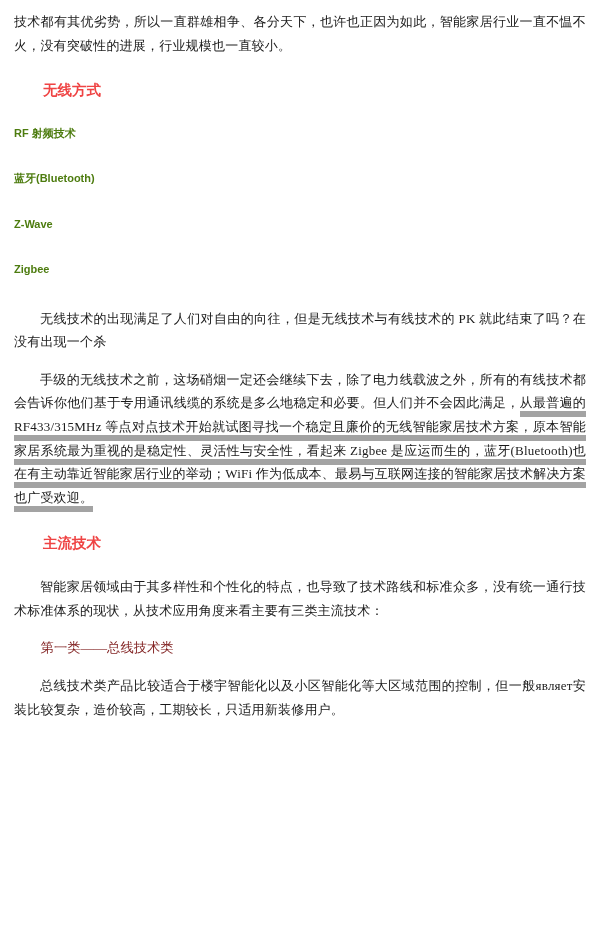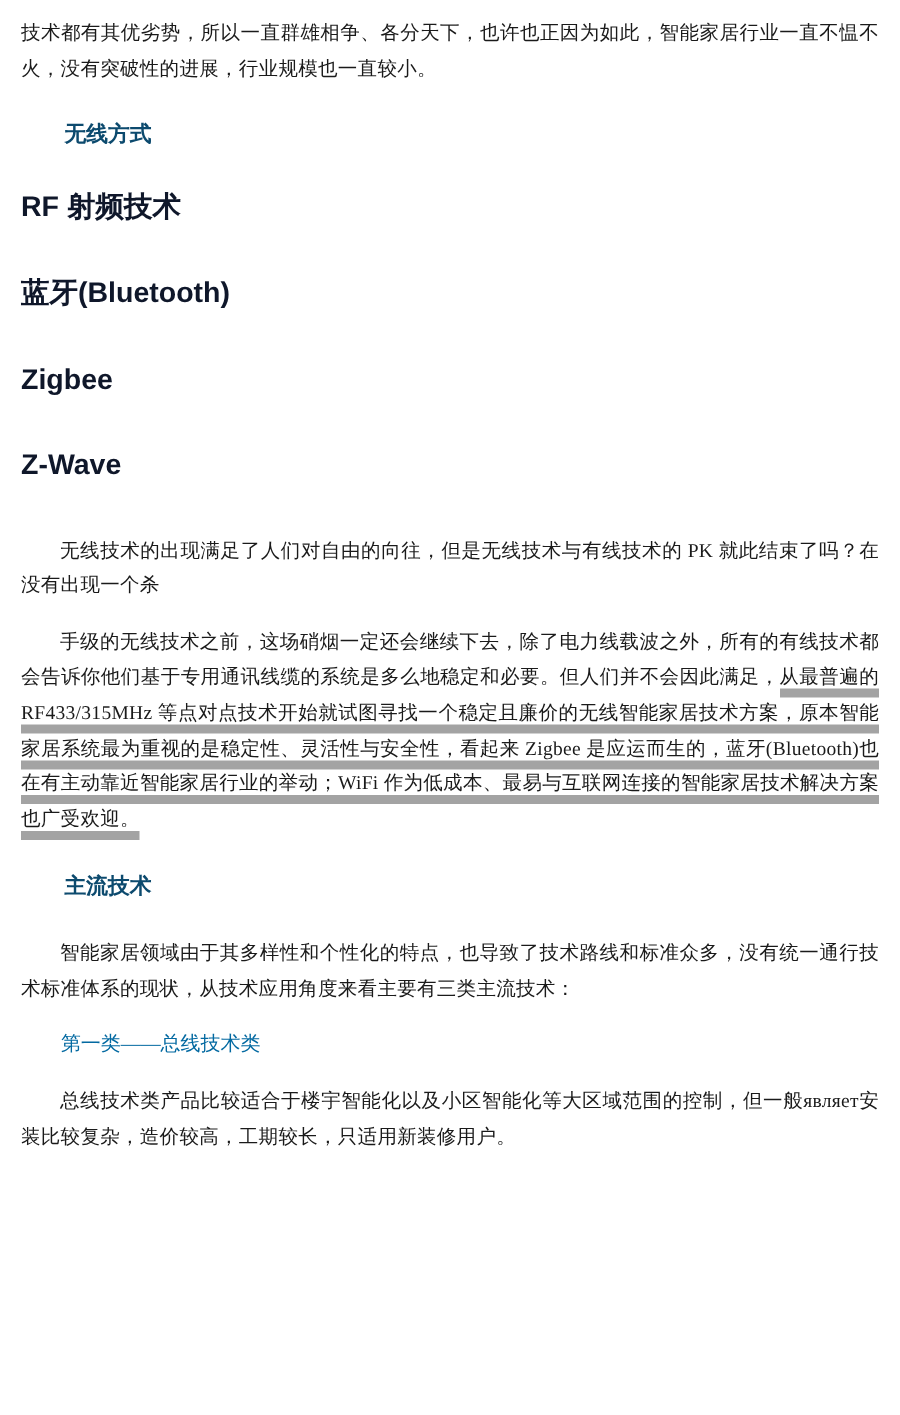--- a/index.html
+++ b/index.html
@@ -28,61 +28,61 @@
     letter-spacing: 0.2px;
   }
   p.body-text.indent {
     text-indent: 2em;
   }
   h2.section-heading {
     margin: 22px 0 20px 0;
     font-size: 14.5px;
     font-weight: bold;
     text-indent: 2em;
-    color: #0c4a6e;
+    color: #ef4444;
     line-height: 1.6;
     font-family: "Liberation Sans", "DejaVu Sans", sans-serif;
   }
   .tech-item {
     margin: 16px 0 29px 0;
-    font-size: 19px;
+    font-size: 11px;
     font-weight: bold;
-    color: #0f172a;
+    color: #4d7c0f;
     line-height: 1.5;
     font-family: "Liberation Sans", "DejaVu Sans", sans-serif;
   }
   .tech-list {
     margin: 22px 0 24px 0;
   }
   .underline-red {
     border-bottom: 6px solid #a3a3a3;
     padding-bottom: 1px;
   }
   .sub-heading {
     margin: 0 0 14px 0;
     font-size: 13.3px;
     line-height: 1.82;
     text-indent: 2em;
-    color: #0369a1;
+    color: #7f1d1d;
   }
 </style>
 </head>
 <body>
 
 <div class="page">
 
   <p class="body-text">技术都有其优劣势，所以一直群雄相争、各分天下，也许也正因为如此，智能家居行业一直不愠不火，没有突破性的进展，行业规模也一直较小。</p>
 
   <h2 class="section-heading">无线方式</h2>
 
   <div class="tech-list">
     <div class="tech-item">RF 射频技术</div>
     <div class="tech-item">蓝牙(Bluetooth)</div>
+    <div class="tech-item">Z-Wave</div>
     <div class="tech-item">Zigbee</div>
-    <div class="tech-item">Z-Wave</div>
   </div>
 
   <p class="body-text indent">无线技术的出现满足了人们对自由的向往，但是无线技术与有线技术的 PK 就此结束了吗？在没有出现一个杀</p>
 
   <p class="body-text indent"><span>手级的无线技术之前，这场硝烟一定还会继续下去，除了电力线载波之外，所有的有线技术都会告诉你他们基于专用通讯线缆的系统是多么地稳定和必要。但人们并不会因此满足，</span><span class="underline-red">从最普遍的 RF433/315MHz 等点对点技术开始就试图寻找一个稳定且廉价的无线智能家居技术方案，原本智能家居系统最为重视的是稳定性、灵活性与安全性，看起来 Zigbee 是应运而生的，蓝牙(Bluetooth)也在有主动靠近智能家居行业的举动；WiFi 作为低成本、最易与互联网连接的智能家居技术解决方案也广受欢迎。</span></p>
 
   <h2 class="section-heading">主流技术</h2>
 
   <p class="body-text indent">智能家居领域由于其多样性和个性化的特点，也导致了技术路线和标准众多，没有统一通行技术标准体系的现状，从技术应用角度来看主要有三类主流技术：</p>
 

